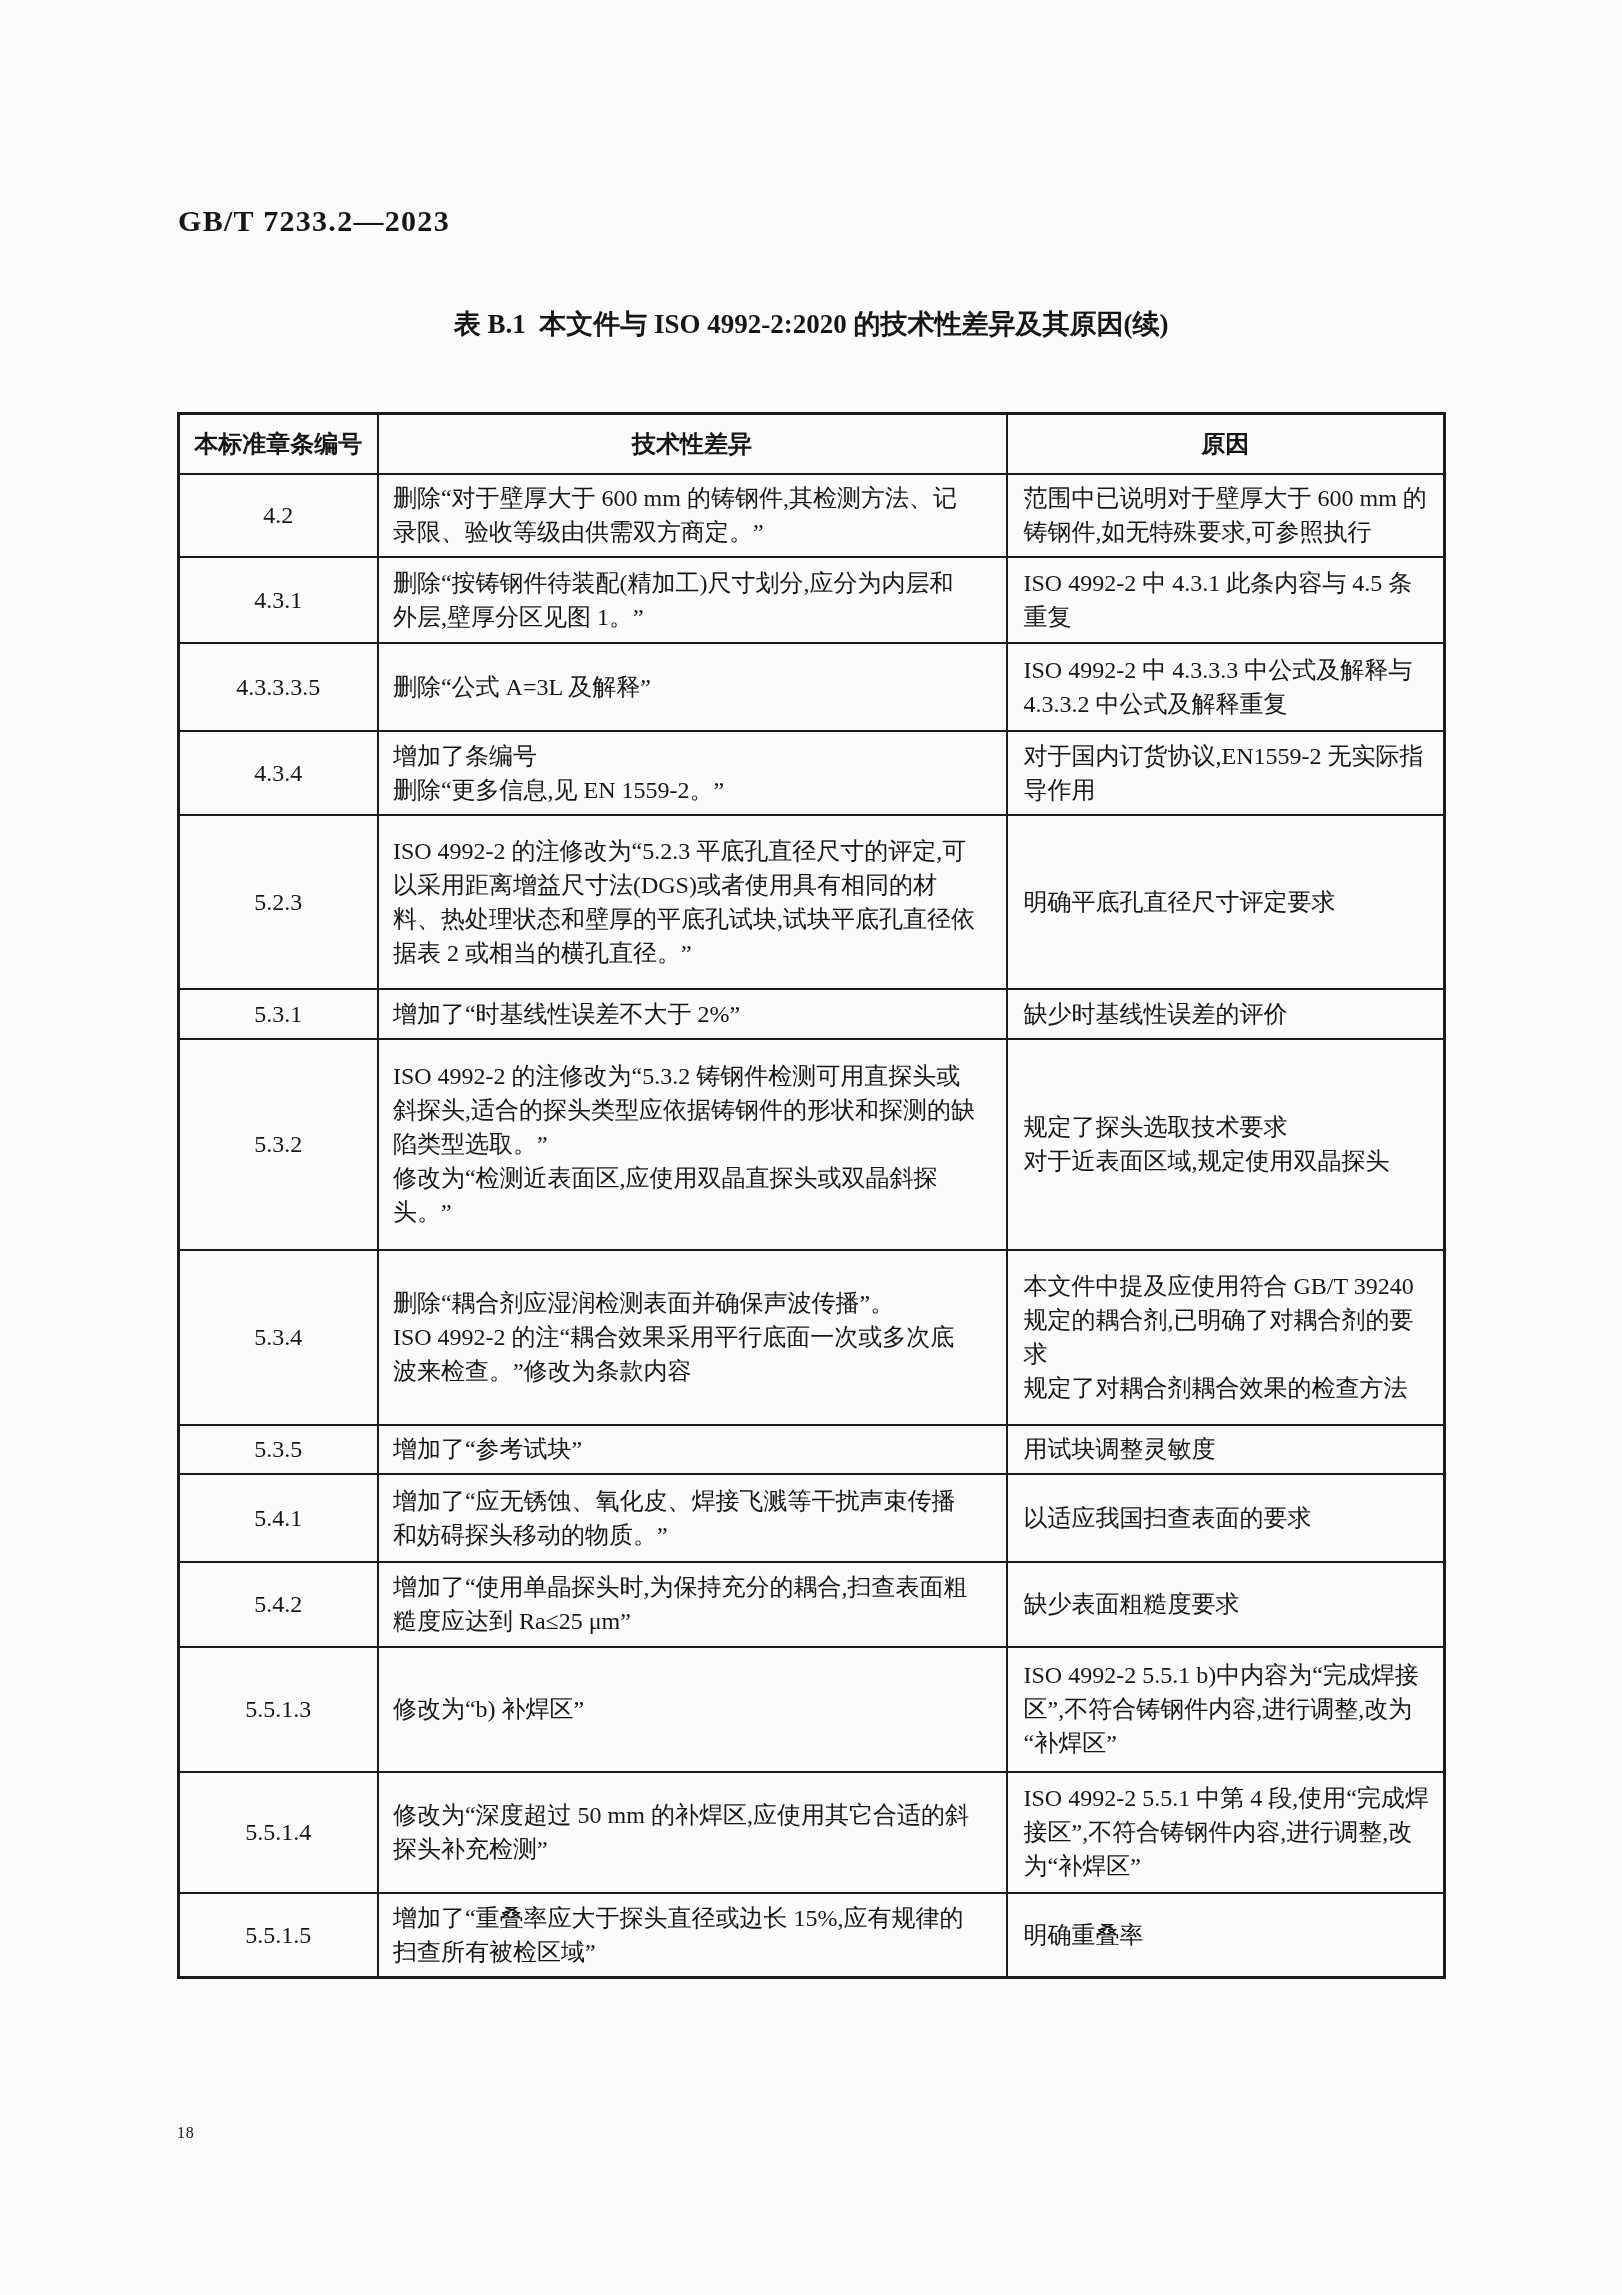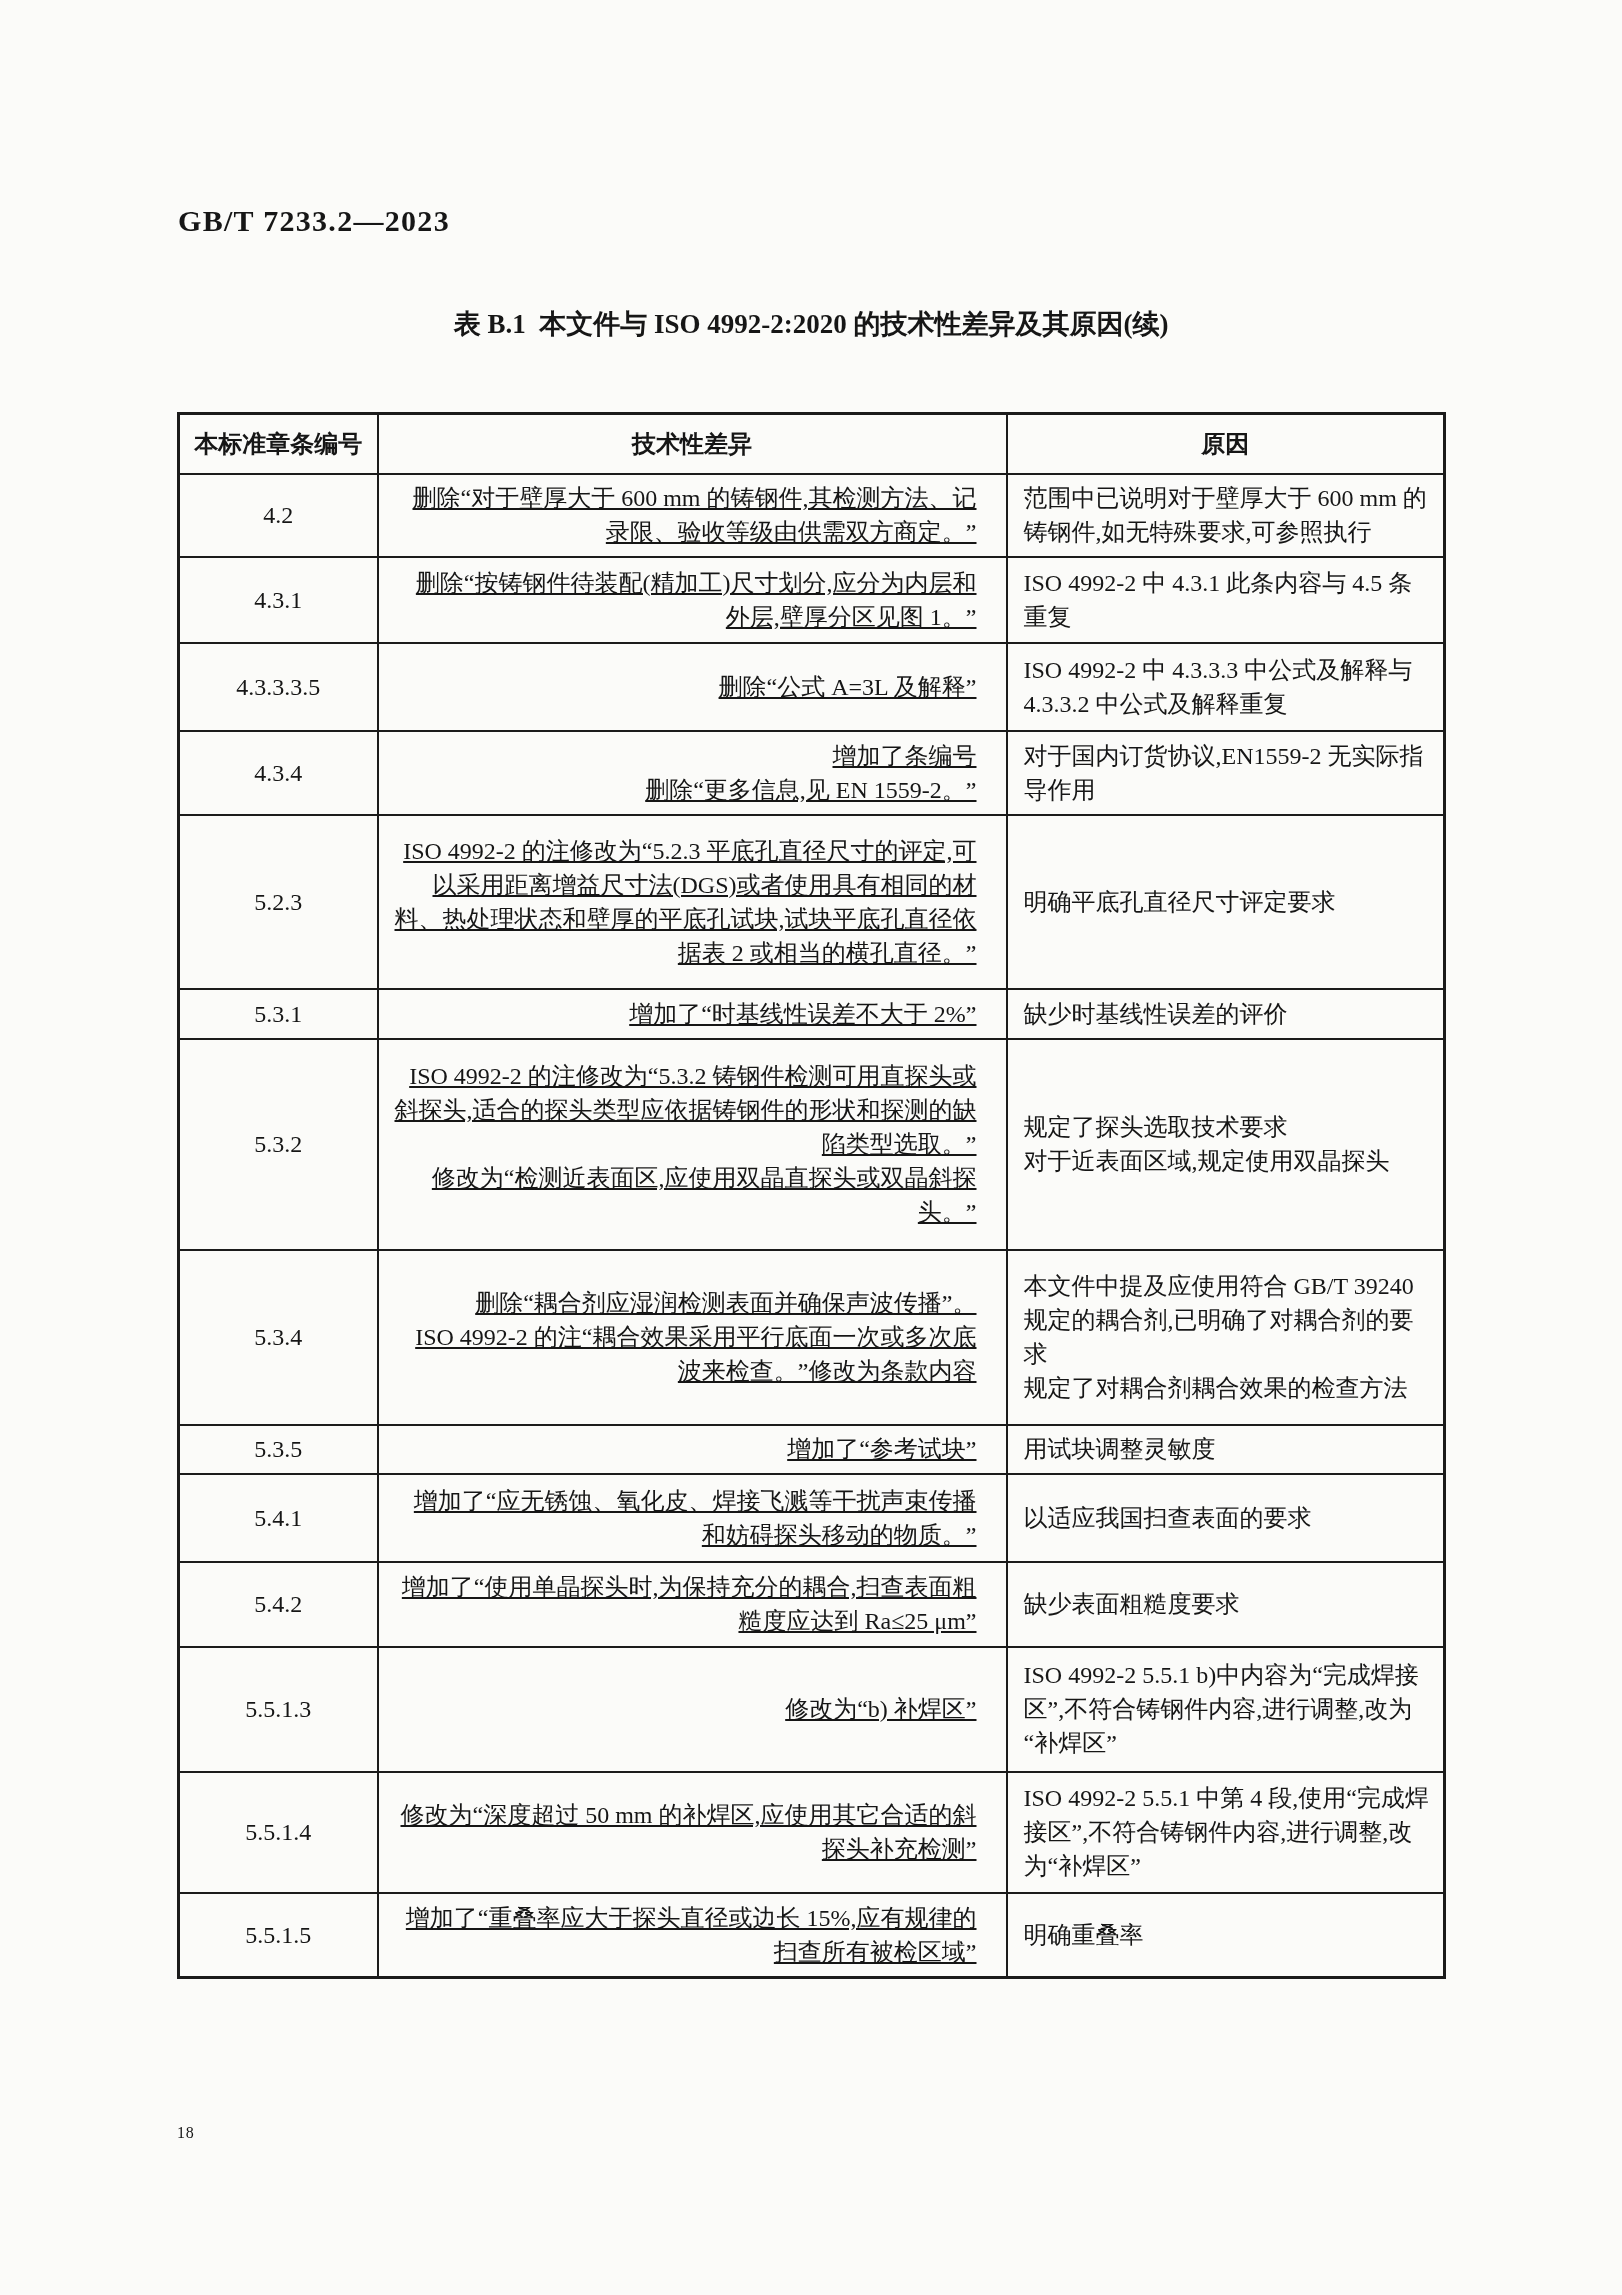--- a/index.html
+++ b/index.html
@@ -62,24 +62,23 @@
     text-align: center;
     padding: 0 2.6px;
     white-space: nowrap;
   }
   .diff-table td.clause {
     text-align: center;
     padding: 0 13px;
     white-space: nowrap;
   }
   .diff-table td.diff {
-    text-align: right;
+    text-align: left;
     padding-left: 14.4px;
     padding-right: 29px;
-    text-decoration: underline;
   }
   .diff-table td.reason {
     text-align: left;
     padding-left: 16px;
     padding-right: 7.9px;
   }
   .page-number {
     position: absolute;
     left: 177px;
     top: 2124px;

